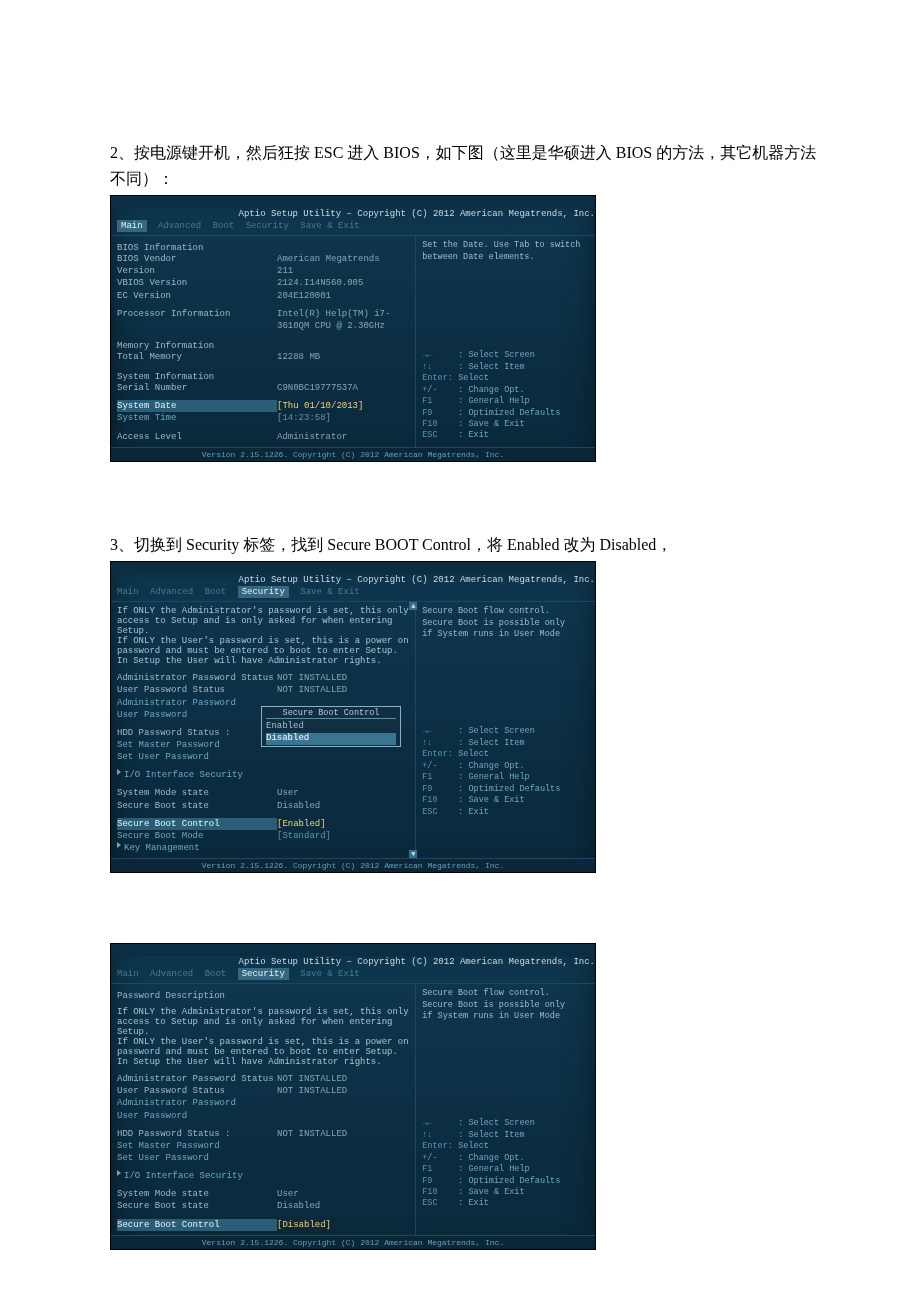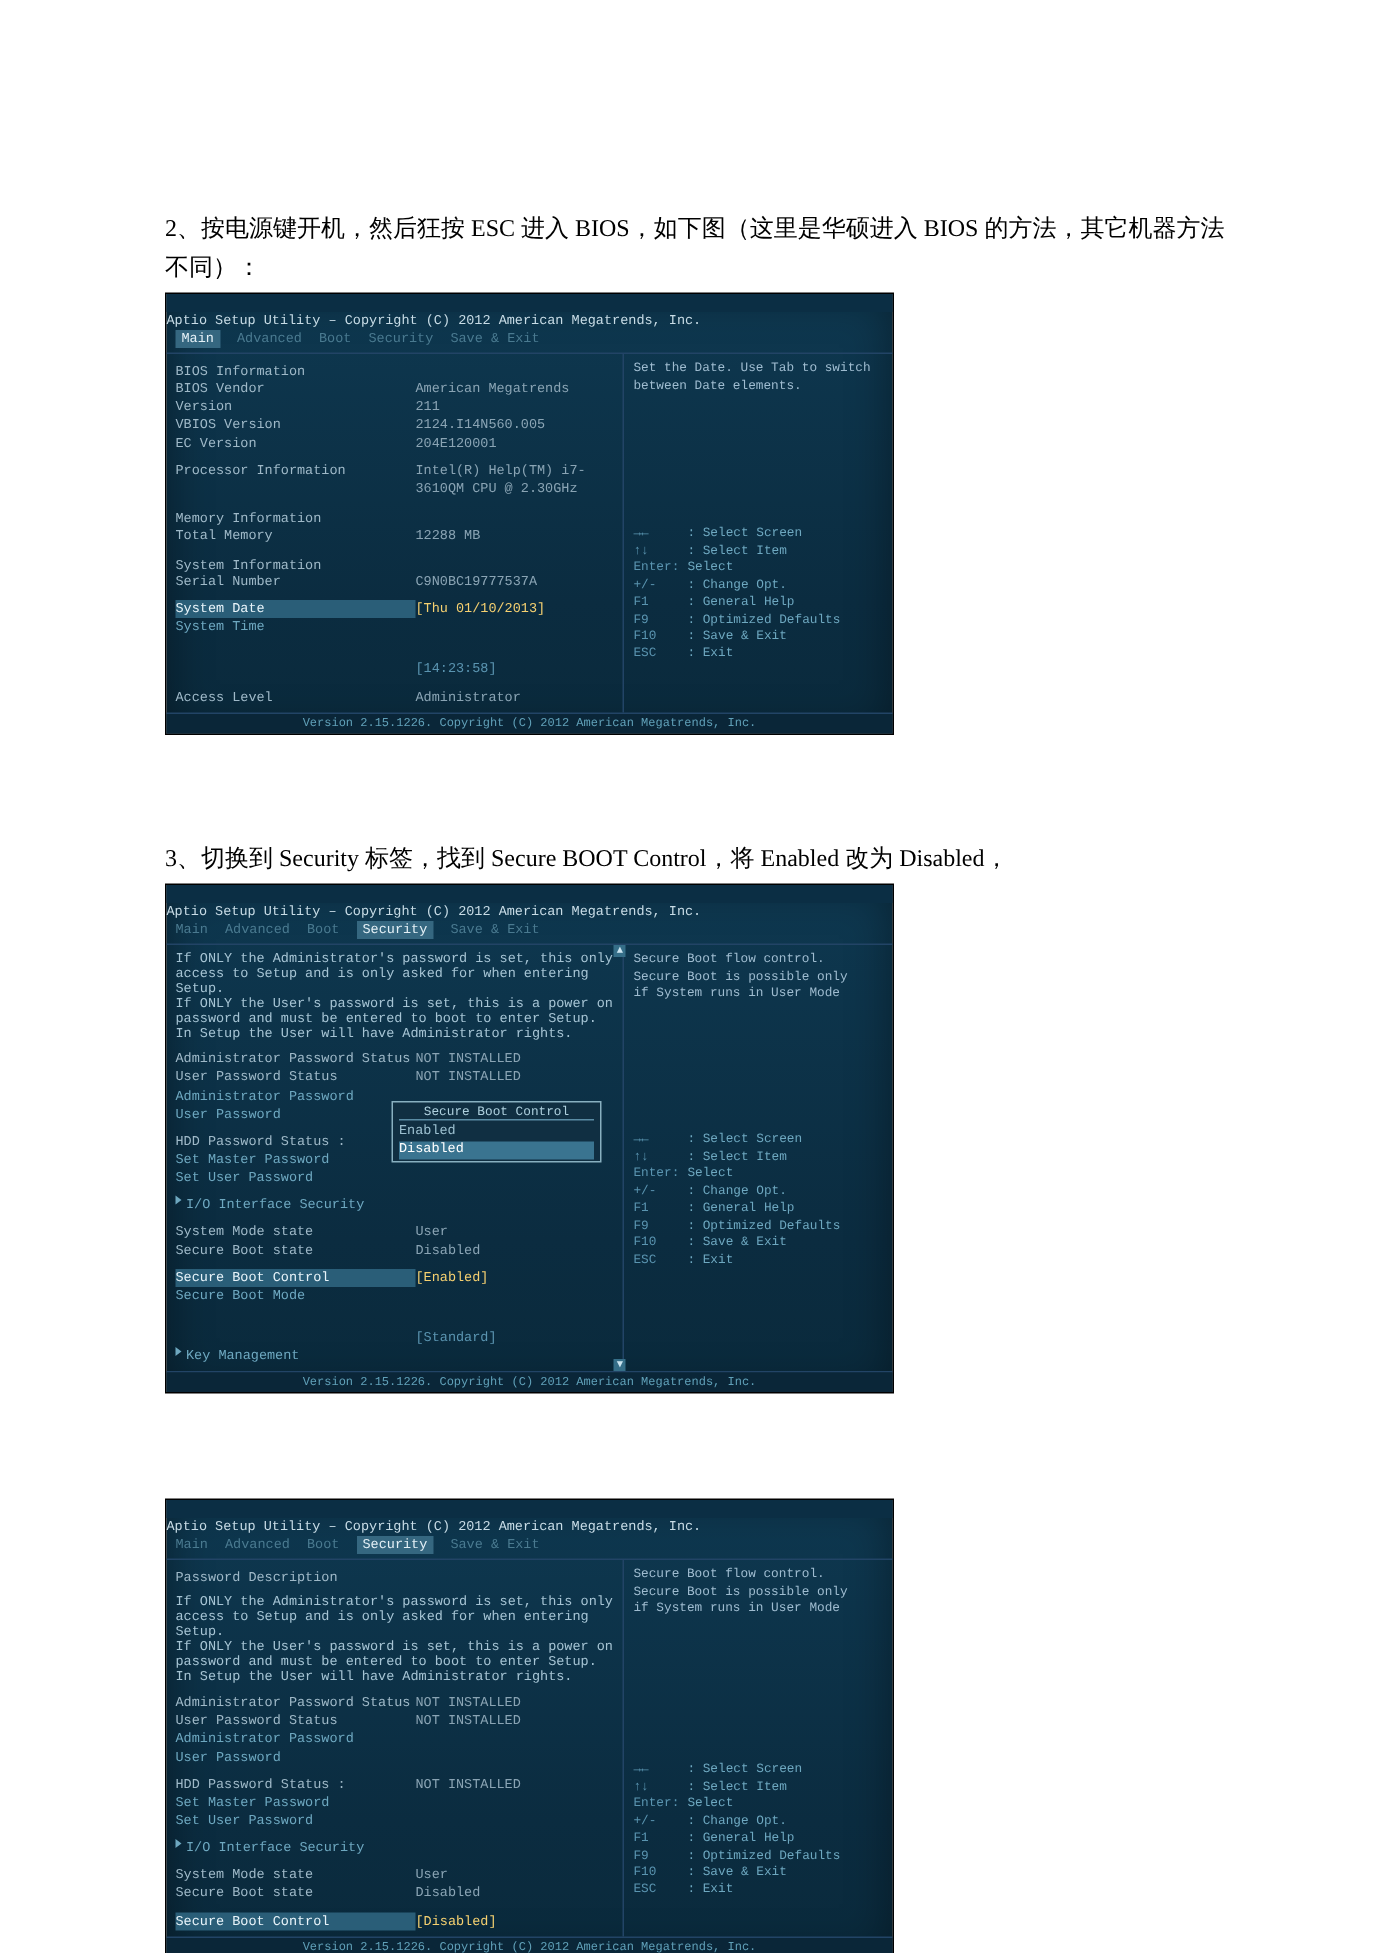--- a/index.html
+++ b/index.html
@@ -28,21 +28,21 @@
     font-size: 9px;
     color: #a6c4d4;
     position: relative;
     box-shadow: inset 0 0 30px rgba(0,0,0,0.4);
   }
   .bios-top {
     height: 12px;
     background: #0b2e44;
   }
   .bios-title {
-    text-align: left;
+    text-align: right;
     color: #c8dce6;
     font-size: 9px;
     padding: 1px 0;
   }
   .bios-tabs {
     padding: 1px 6px 4px 6px;
     color: #4a7a90;
   }
   .bios-tabs .active {
     background: #356780;
@@ -77,21 +77,21 @@
     width: 160px;
     color: #9fb9c8;
   }
   .bios-row .v {
     color: #8aa4b4;
   }
   .bios-row.hl .k { color: #e8f4fa; background: #2a5e78; }
   .bios-row.hl .v { color: #f5d070; }
   .bios-row.sel { color: #5c94ac; }
   .bios-row.sel .k { color: #6ea8c0; }
-  .bios-row.sel .v { color: #5a94b0; margin-top: 28px; }
+  .bios-row.sel .v { color: #5a94b0; }
   .sect { color: #9fb9c8; margin-top: 3px; }
   .gap { height: 6px; }
   .bios-footer {
     text-align: center;
     font-size: 8px;
     color: #60a0b8;
     padding: 2px 0;
     background: #0a2638;
   }
   .help-top {

